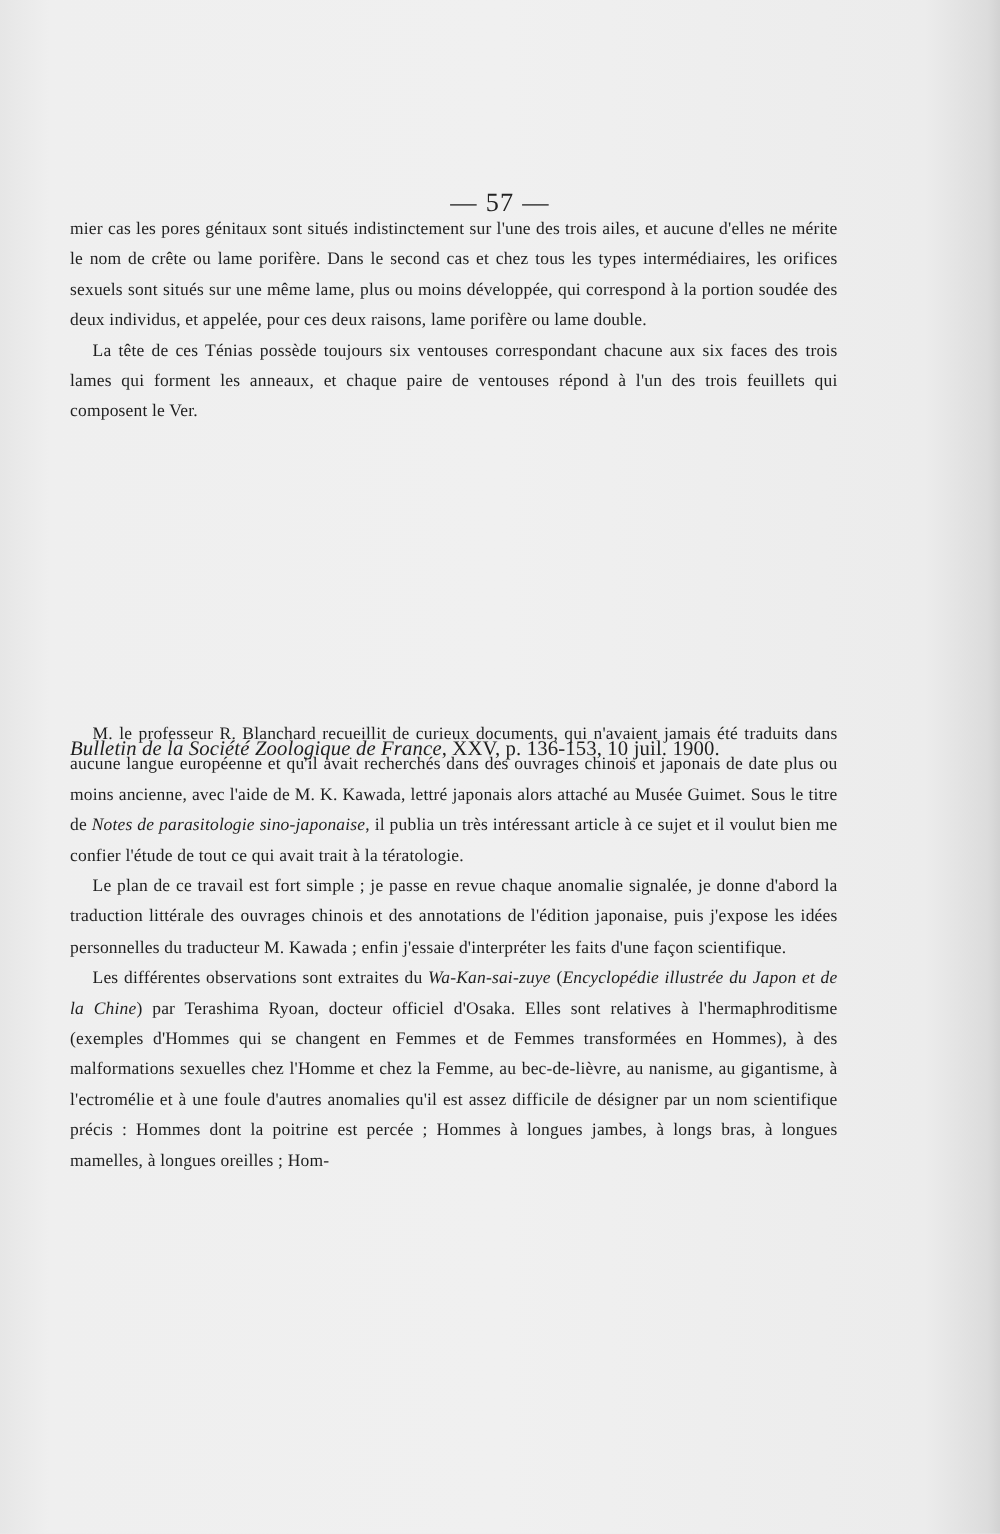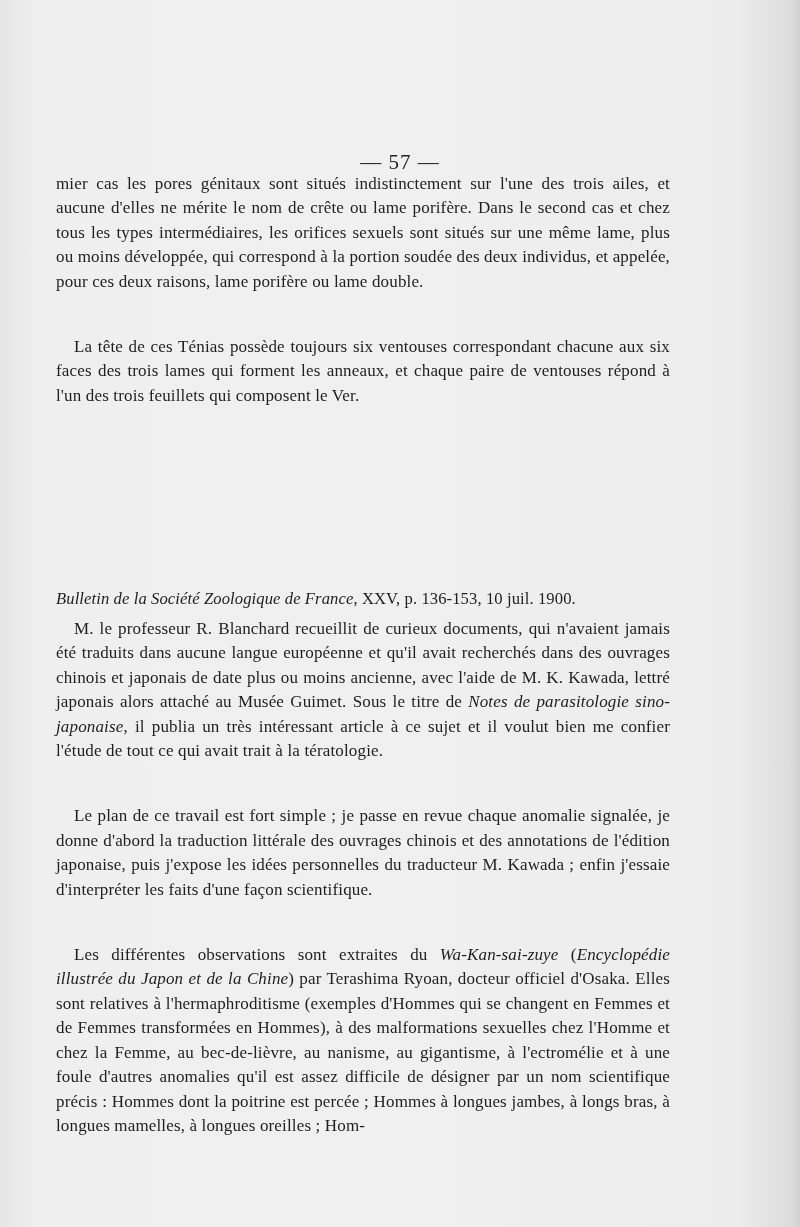--- a/index.html
+++ b/index.html
@@ -29,33 +29,32 @@
       text-align: center;
       font-size: 21px;
       letter-spacing: 1px;
       color: #222;
       margin-top: 32px;
     }
     .body-text {
       position: absolute;
       left: 56px;
       width: 614px;
-      font-size: 17px;
+      font-size: 14px;
       line-height: 24.4px;
       text-align: justify;
       color: #1e1e1e;
       letter-spacing: 0.15px;
     }
     .body-text p {
       margin: 0;
       text-indent: 0;
     }
     .body-text p.indent {
       text-indent: 18px;
-      margin-top: 41px;
     }
     .block-1 { top: 172px; }
     .section-heading {
       position: absolute;
       top: 505px;
       left: 0;
       width: 726px;
       text-align: center;
       font-weight: bold;
       font-size: 20px;

